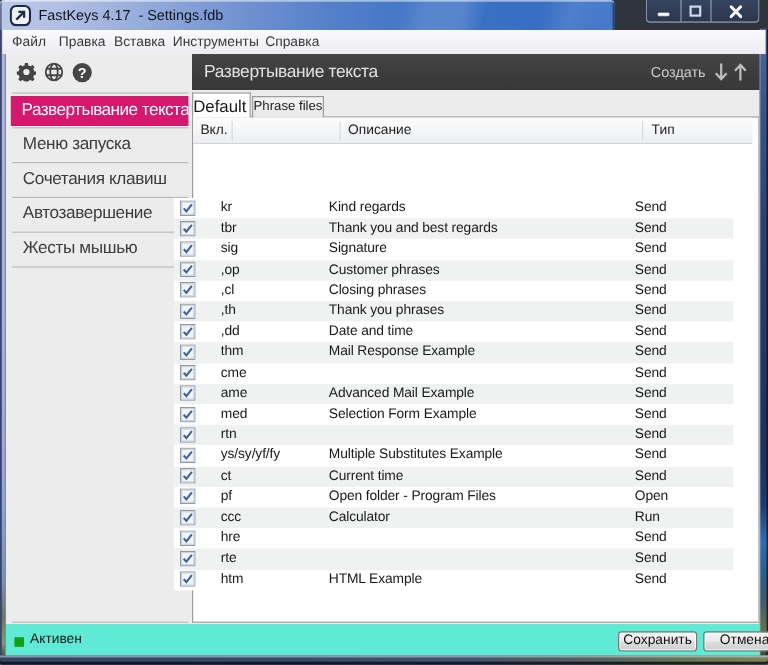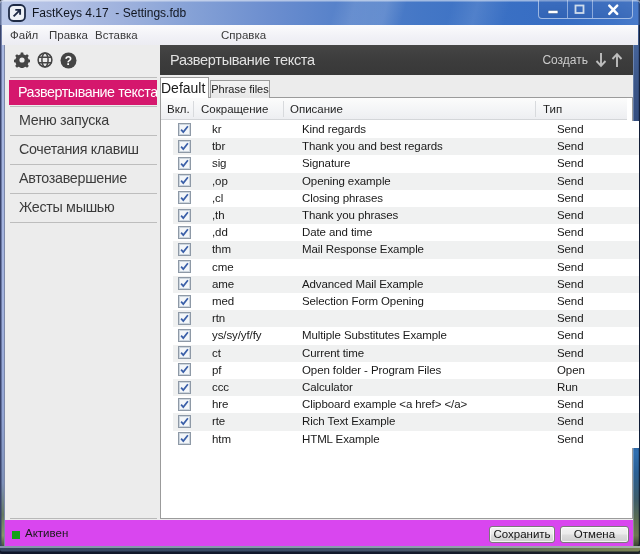--- a/index.html
+++ b/index.html
@@ -8,21 +8,21 @@
 #bleft{position:absolute;left:0;top:24px;width:5px;height:522px;
 background:linear-gradient(180deg,#aab9e2 0%,#a2b2de 55%,#93a5d4 75%,#7d90b8 88%,#657a62 94%,#87986a 98%,#4a5a40 100%);
 box-shadow:inset 1.5px 0 0 #39436b, inset -1px 0 0 #7e89a8;border-radius:0 0 0 2px;}
 #bright{position:absolute;left:633px;top:24px;width:7px;height:522px;
 background:linear-gradient(180deg,#4a6aa2 0%,#3a5588 12%,#2c4370 30%,#223762 52%,#1d3158 68%,#1f3b6c 76%,#2f6fb0 82%,#2a5f94 86%,#3d5c6a 91%,#5d6e52 95%,#6d7850 98%,#3c4632 100%);
 box-shadow:inset -1.2px 0 0 rgba(10,18,36,.8), inset 1px 0 0 rgba(190,205,230,.35);border-radius:0 0 2px 0;}
 #bbottom{position:absolute;left:0;top:546px;width:640px;height:8px;
 background:linear-gradient(90deg,#35455f 0%,#394a64 40%,#45536a 62%,#5a6556 80%,#6f7952 92%,#7a8355 100%);
 box-shadow:inset 0 2px 0 rgba(200,215,235,.55), inset 0 -2.5px 0 rgba(8,14,30,.82);border-radius:0 0 2px 2px;}
 
-#titlebar{position:absolute;left:0;top:0;width:640px;height:25px;
+#titlebar{position:absolute;left:0;top:0;width:512px;height:25px;
 background:linear-gradient(90deg,#bcc9e9 0%,#b2c0e4 9%,#9fb2dd 19%,#85a1d6 30%,#6c8ecf 42%,#5480c9 54%,#4477c6 66%,#3a70c4 78%,#376dc3 88%,#3f74c7 96%,#4a7bca 100%);
 box-shadow:inset 0 1.5px 0 rgba(255,255,255,.5), inset 1.5px 0 0 rgba(30,45,90,.55), inset -1.5px 0 0 rgba(15,28,60,.6);
 border-radius:3px 3px 0 0;}
 #titlebar .sheen{position:absolute;left:0;top:0;width:640px;height:25px;
 background:linear-gradient(105deg,rgba(255,255,255,0) 52%,rgba(255,255,255,.12) 55%,rgba(255,255,255,.14) 60%,rgba(255,255,255,0) 63%,rgba(255,255,255,0) 70%,rgba(255,255,255,.10) 74%,rgba(255,255,255,0) 79%);}
 #winicon{position:absolute;left:8px;top:4px;width:18px;height:18px;}
 #wintitle{position:absolute;left:32px;top:0;height:25px;line-height:26px;font-size:12px;color:#10151f;}
 #caps{position:absolute;left:538px;top:0px;width:95px;height:19px;
 background:linear-gradient(180deg,rgba(70,110,180,.30),rgba(30,65,135,.22));
 border:1px solid rgba(222,233,250,.62);border-top:none;border-radius:0 0 4px 4px;box-sizing:border-box;}
@@ -44,35 +44,35 @@
 .sideitem{position:absolute;left:14px;width:145px;height:29px;line-height:29px;font-size:14.3px;color:#3c3c3c;letter-spacing:-0.3px;}
 
 #tabframe{position:absolute;left:155px;top:52px;width:473px;height:422px;background:#fff;border:1px solid #9b9b9b;box-sizing:border-box;}
 #tabDefault{position:absolute;left:155px;top:31.5px;width:49px;height:21px;background:#fff;border:1px solid #9b9b9b;border-bottom:none;box-sizing:border-box;font-size:14px;color:#1a1a1a;text-align:left;line-height:21px;}
 #tabPhrase{position:absolute;left:205px;top:35px;width:60px;height:17.5px;background:linear-gradient(180deg,#f3f3f3,#e8e8e8);border:1px solid #9b9b9b;border-bottom:none;box-sizing:border-box;font-size:11px;color:#1a1a1a;text-align:center;line-height:17px;white-space:nowrap;}
 
 #lhead{position:absolute;left:156px;top:53px;width:466px;height:22px;background:linear-gradient(180deg,#fcfcfc,#f3f4f6 60%,#edeef1);border-bottom:1px solid #d4d6d9;box-sizing:border-box;}
 #lhead span{position:absolute;top:0;height:22px;line-height:23px;font-size:11.5px;color:#1f1f1f;}
 #lhead .csep{position:absolute;top:3px;width:1px;height:16px;background:#d8dadd;}
 
-.row{position:absolute;left:168px;width:466px;height:17.2px;background:#fff;}
+.row{position:absolute;left:140px;width:466px;height:17.2px;background:#fff;margin-top:44px;}
 .row.stripe{background:#f0f1f1;}
 .row span{position:absolute;top:0;height:17.2px;line-height:17.5px;font-size:11.5px;letter-spacing:-0.1px;color:#191919;}
 .row .cb{left:5px;top:1.5px;}
 .row .abbr{left:39px;}
 .row .desc{left:129px;}
 .row .typ{left:384px;}
 
-#status{position:absolute;left:0px;top:475px;width:628px;height:26px;background:#d946ef;}
+#status{position:absolute;left:0px;top:475px;width:628px;height:26px;background:#5eead4;}
 #sideendsep{position:absolute;left:5px;top:473px;width:147px;height:1px;background:#b8b8b8;}
 #status .led{position:absolute;left:7px;top:11px;width:8px;height:8px;background:#14a014;}
 #status .st{position:absolute;left:20px;top:0;height:26px;line-height:27px;font-size:11.5px;color:#1a1a1a;}
 .btn{position:absolute;top:481px;height:17px;box-sizing:border-box;border:1px solid #7a7a7a;border-radius:3px;
 background:linear-gradient(180deg,#f4f4f4,#ebebeb 48%,#dedede 52%,#cfcfcf);
-font-size:11.5px;color:#111;text-align:center;line-height:15px;box-shadow:inset 0 0 0 1px rgba(255,255,255,.75);}
+font-size:11.5px;color:#111;text-align:center;line-height:15px;box-shadow:inset 0 0 0 1px rgba(255,255,255,.75);margin-left:26px;}
 #btnSave{left:484px;width:66px;}
 #btnCancel{left:555px;width:69px;}
 </style></head><body>
 <div id="win">
 <div id="bleft"></div>
     <div id="bright"></div>
     <div id="bbottom"></div>
 <div id="titlebar">
       <div class="sheen"></div>
 <svg id="winicon" viewBox="0 0 18 18">
@@ -87,20 +87,21 @@
 <rect x="9" y="10.5" width="10" height="3" rx="1.2" fill="#fff" stroke="#3a5a8a" stroke-width="0.5"></rect>
 <rect x="36.5" y="5.5" width="8" height="7.5" fill="none" stroke="#cfdceb" stroke-width="1.8"></rect>
 <path d="M70.3 5.6 L78.2 13.8 M78.2 5.6 L70.3 13.8" stroke="#fff" stroke-width="2.5" stroke-linecap="round"></path>
 </svg>
 </div>
 </div>
 <div id="menubar">
 <span style="left:8px">Файл</span>
       <span style="left:47px">Правка</span>
       <span style="left:93px">Вставка</span>
+      <span style="left:142px">Инструменты</span>
       <span style="left:219px">Справка</span>
 </div>
 <div id="inner">
 <div id="toolicons">
 <svg class="abs" style="left:9px;top:7px" width="16" height="16" viewBox="0 0 16 16">
           <path fill="#454545" d="M6.8 0.5 h2.4 l0.4 2 a5.6 5.6 0 0 1 1.8 0.75 l1.7-1.1 1.7 1.7 -1.1 1.7 a5.6 5.6 0 0 1 0.75 1.8 l2 0.4 v2.4 l-2 0.4 a5.6 5.6 0 0 1 -0.75 1.8 l1.1 1.7 -1.7 1.7 -1.7-1.1 a5.6 5.6 0 0 1 -1.8 0.75 l-0.4 2 h-2.4 l-0.4-2 a5.6 5.6 0 0 1 -1.8-0.75 l-1.7 1.1 -1.7-1.7 1.1-1.7 a5.6 5.6 0 0 1 -0.75-1.8 l-2-0.4 v-2.4 l2-0.4 a5.6 5.6 0 0 1 0.75-1.8 l-1.1-1.7 1.7-1.7 1.7 1.1 a5.6 5.6 0 0 1 1.8-0.75 z M8 5.4 a2.6 2.6 0 1 0 0 5.2 a2.6 2.6 0 1 0 0-5.2 z"></path>
         </svg>
 <svg class="abs" style="left:32px;top:7px" width="16" height="16" viewBox="0 0 16 16">
           <g fill="none" stroke="#454545" stroke-width="1.5">
             <circle cx="8" cy="8" r="6.9"></circle>
@@ -132,21 +133,20 @@
 <div id="selitem"><span>Развертывание текста</span></div>
 <div class="sideitem" style="top:61px">Меню запуска</div>
 <div class="sideitem" style="top:90px">Сочетания клавиш</div>
 <div class="sideitem" style="top:119px">Автозавершение</div>
 <div class="sideitem" style="top:148px">Жесты мышью</div>
 <div id="tabframe"></div>
 <div id="tabDefault">Default</div>
 <div id="tabPhrase">Phrase files</div>
 <div id="lhead">
 <span style="left:6px">Вкл.</span>
-        <span style="left:40px">Сокращение</span>
         <span style="left:129px">Описание</span>
         <span style="left:382px">Тип</span>
 <div class="csep" style="left:32px"></div>
         <div class="csep" style="left:122px"></div>
         <div class="csep" style="left:374px"></div>
 </div>
 <div class="row" style="top:76.0px">
         <span class="cb"><svg width="13" height="13" viewBox="0 0 13 13">
             <rect x="0.5" y="0.5" width="12" height="12" fill="#f3f6f9" stroke="#8e99a6"></rect>
             <rect x="1.5" y="1.5" width="10" height="10" fill="none" stroke="#ccd5de"></rect>
@@ -176,21 +176,21 @@
         <span class="desc">Signature</span>
         <span class="typ">Send</span>
       </div>
 <div class="row stripe" style="top:127.6px">
         <span class="cb"><svg width="13" height="13" viewBox="0 0 13 13">
             <rect x="0.5" y="0.5" width="12" height="12" fill="#f3f6f9" stroke="#8e99a6"></rect>
             <rect x="1.5" y="1.5" width="10" height="10" fill="none" stroke="#ccd5de"></rect>
             <path d="M3.1 6.6 L5.3 9.1 L9.9 3.3" fill="none" stroke="#3a5fa8" stroke-width="1.7"></path>
           </svg></span>
         <span class="abbr">,op</span>
-        <span class="desc">Opening example</span>
+        <span class="desc">Customer phrases</span>
         <span class="typ">Send</span>
       </div>
 <div class="row" style="top:144.8px">
         <span class="cb"><svg width="13" height="13" viewBox="0 0 13 13">
             <rect x="0.5" y="0.5" width="12" height="12" fill="#f3f6f9" stroke="#8e99a6"></rect>
             <rect x="1.5" y="1.5" width="10" height="10" fill="none" stroke="#ccd5de"></rect>
             <path d="M3.1 6.6 L5.3 9.1 L9.9 3.3" fill="none" stroke="#3a5fa8" stroke-width="1.7"></path>
           </svg></span>
         <span class="abbr">,cl</span>
         <span class="desc">Closing phrases</span>
@@ -245,21 +245,21 @@
         <span class="desc">Advanced Mail Example</span>
         <span class="typ">Send</span>
       </div>
 <div class="row" style="top:248.0px">
         <span class="cb"><svg width="13" height="13" viewBox="0 0 13 13">
             <rect x="0.5" y="0.5" width="12" height="12" fill="#f3f6f9" stroke="#8e99a6"></rect>
             <rect x="1.5" y="1.5" width="10" height="10" fill="none" stroke="#ccd5de"></rect>
             <path d="M3.1 6.6 L5.3 9.1 L9.9 3.3" fill="none" stroke="#3a5fa8" stroke-width="1.7"></path>
           </svg></span>
         <span class="abbr">med</span>
-        <span class="desc">Selection Form Opening</span>
+        <span class="desc">Selection Form Example</span>
         <span class="typ">Send</span>
       </div>
 <div class="row stripe" style="top:265.2px">
         <span class="cb"><svg width="13" height="13" viewBox="0 0 13 13">
             <rect x="0.5" y="0.5" width="12" height="12" fill="#f3f6f9" stroke="#8e99a6"></rect>
             <rect x="1.5" y="1.5" width="10" height="10" fill="none" stroke="#ccd5de"></rect>
             <path d="M3.1 6.6 L5.3 9.1 L9.9 3.3" fill="none" stroke="#3a5fa8" stroke-width="1.7"></path>
           </svg></span>
         <span class="abbr">rtn</span>
         <span class="typ">Send</span>
@@ -304,31 +304,29 @@
         <span class="desc">Calculator</span>
         <span class="typ">Run</span>
       </div>
 <div class="row" style="top:351.2px">
         <span class="cb"><svg width="13" height="13" viewBox="0 0 13 13">
             <rect x="0.5" y="0.5" width="12" height="12" fill="#f3f6f9" stroke="#8e99a6"></rect>
             <rect x="1.5" y="1.5" width="10" height="10" fill="none" stroke="#ccd5de"></rect>
             <path d="M3.1 6.6 L5.3 9.1 L9.9 3.3" fill="none" stroke="#3a5fa8" stroke-width="1.7"></path>
           </svg></span>
         <span class="abbr">hre</span>
-        <span class="desc">Clipboard example &lt;a href&gt; &lt;/a&gt;</span>
         <span class="typ">Send</span>
       </div>
 <div class="row stripe" style="top:368.4px">
         <span class="cb"><svg width="13" height="13" viewBox="0 0 13 13">
             <rect x="0.5" y="0.5" width="12" height="12" fill="#f3f6f9" stroke="#8e99a6"></rect>
             <rect x="1.5" y="1.5" width="10" height="10" fill="none" stroke="#ccd5de"></rect>
             <path d="M3.1 6.6 L5.3 9.1 L9.9 3.3" fill="none" stroke="#3a5fa8" stroke-width="1.7"></path>
           </svg></span>
         <span class="abbr">rte</span>
-        <span class="desc">Rich Text Example</span>
         <span class="typ">Send</span>
       </div>
 <div class="row" style="top:385.6px">
         <span class="cb"><svg width="13" height="13" viewBox="0 0 13 13">
             <rect x="0.5" y="0.5" width="12" height="12" fill="#f3f6f9" stroke="#8e99a6"></rect>
             <rect x="1.5" y="1.5" width="10" height="10" fill="none" stroke="#ccd5de"></rect>
             <path d="M3.1 6.6 L5.3 9.1 L9.9 3.3" fill="none" stroke="#3a5fa8" stroke-width="1.7"></path>
           </svg></span>
         <span class="abbr">htm</span>
         <span class="desc">HTML Example</span>

